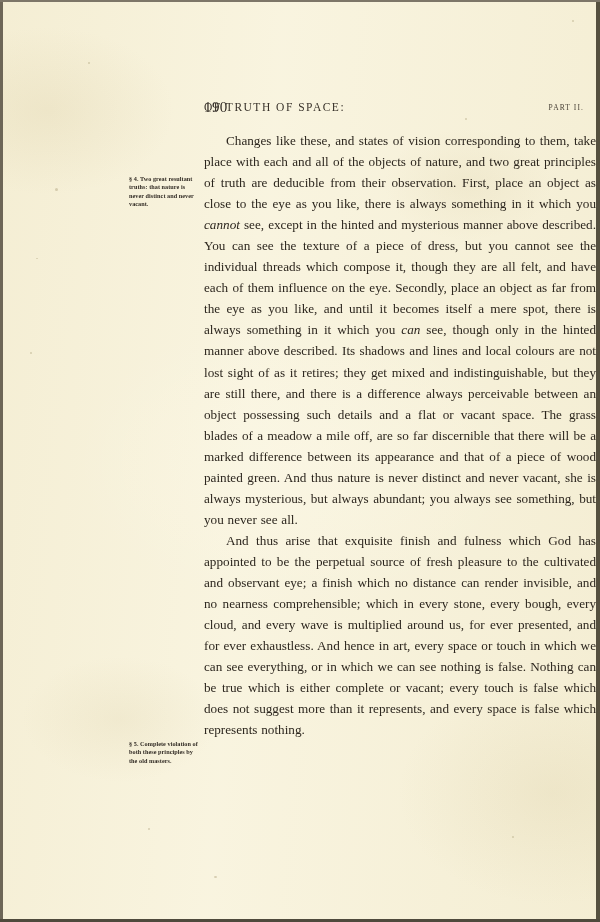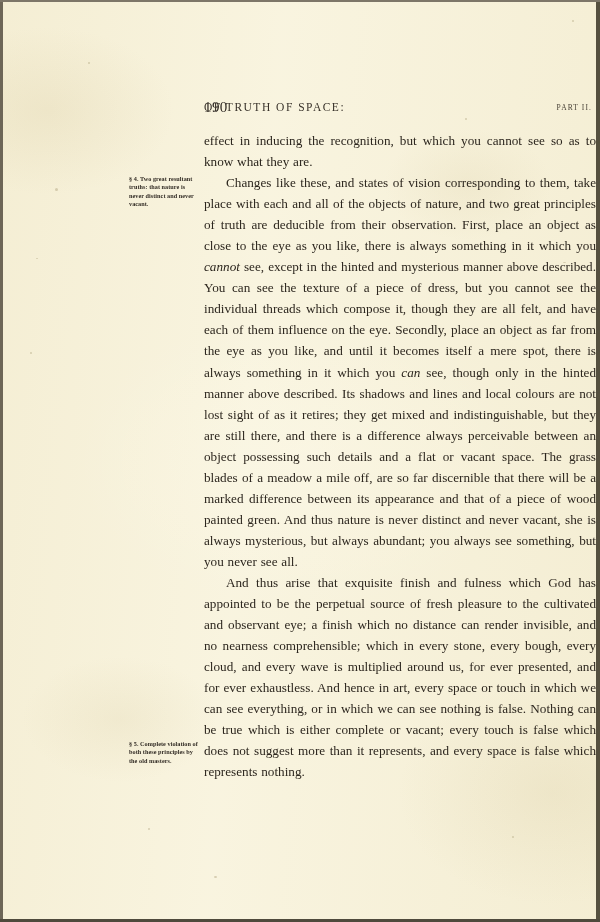--- a/index.html
+++ b/index.html
@@ -82,21 +82,21 @@
     right: 0;
     top: 2px;
     text-align: left;
     font-size: 11.5px;
     letter-spacing: 1.5px;
     color: #3a342c;
     text-transform: uppercase;
   }
   .head .part {
     position: absolute;
-    right: 4px;
+    right: 12px;
     top: 4px;
     font-size: 7.5px;
     letter-spacing: 1.1px;
     color: #4a4338;
     text-transform: uppercase;
   }
 
   
   .body-col {
     position: absolute;
@@ -159,21 +159,20 @@
       <span class="folio">190</span>
       <span class="running-title">OF TRUTH OF SPACE:</span>
       <span class="part">PART II.</span>
     </div>
 
     <div class="sidenote sidenote-1">§ 4. Two great resultant truths: that nature is never distinct and never vacant.</div>
 
     <div class="sidenote sidenote-2">§ 5. Complete violation of both these principles by the old masters.</div>
 
     <div class="body-col">
-      <p style="color: rgb(46, 40, 32);">effect in inducing the recognition, but which you cannot see so as to know what they are.</p>
       <p class="indent" style="color: rgb(46, 40, 32);">Changes like these, and states of vision corresponding to them, take place with each and all of the objects of nature, and two great principles of truth are deducible from their observation.  First, place an object as close to the eye as you like, there is always something in it which you <em>cannot</em> see, except in the hinted and mysterious manner above described.  You can see the texture of a piece of dress, but you cannot see the individual threads which compose it, though they are all felt, and have each of them influence on the eye.  Secondly, place an object as far from the eye as you like, and until it becomes itself a mere spot, there is always something in it which you <em>can</em> see, though only in the hinted manner above described.  Its shadows and lines and local colours are not lost sight of as it retires; they get mixed and indistinguishable, but they are still there, and there is a difference always perceivable between an object possessing such details and a flat or vacant space.  The grass blades of a meadow a mile off, are so far discernible that there will be a marked difference between its appearance and that of a piece of wood painted green.  And thus nature is never distinct and never vacant, she is always mysterious, but always abundant; you always see something, but you never see all.</p>
       <p class="indent" style="color: rgb(46, 40, 32);">And thus arise that exquisite finish and fulness which God has appointed to be the perpetual source of fresh pleasure to the cultivated and observant eye; a finish which no distance can render invisible, and no nearness comprehensible; which in every stone, every bough, every cloud, and every wave is multiplied around us, for ever presented, and for ever exhaustless.  And hence in art, every space or touch in which we can see everything, or in which we can see nothing is false.  Nothing can be true which is either complete or vacant; every touch is false which does not suggest more than it represents, and every space is false which represents nothing.</p>
     </div>
 
   </div>
 
   <div class="edge edge-left"></div>
   <div class="edge edge-right"></div>
   <div class="edge edge-top"></div>
   <div class="edge edge-bottom"></div>

